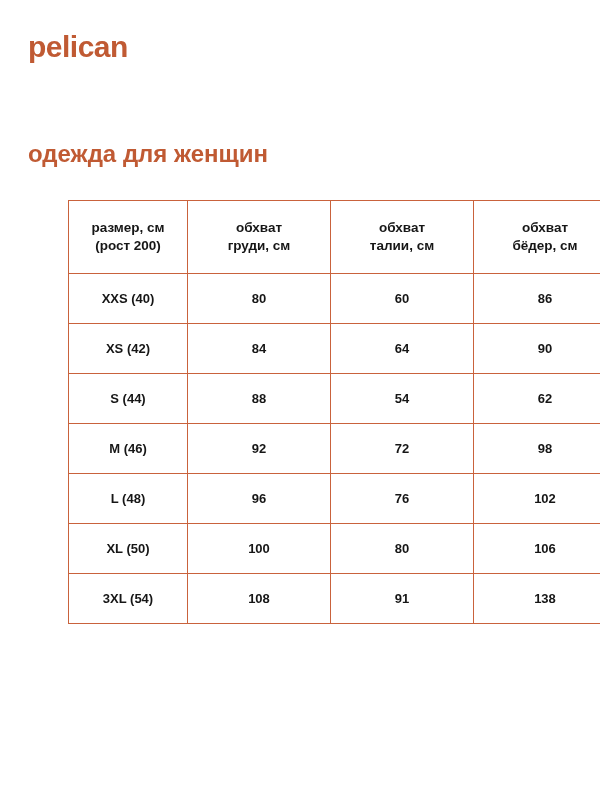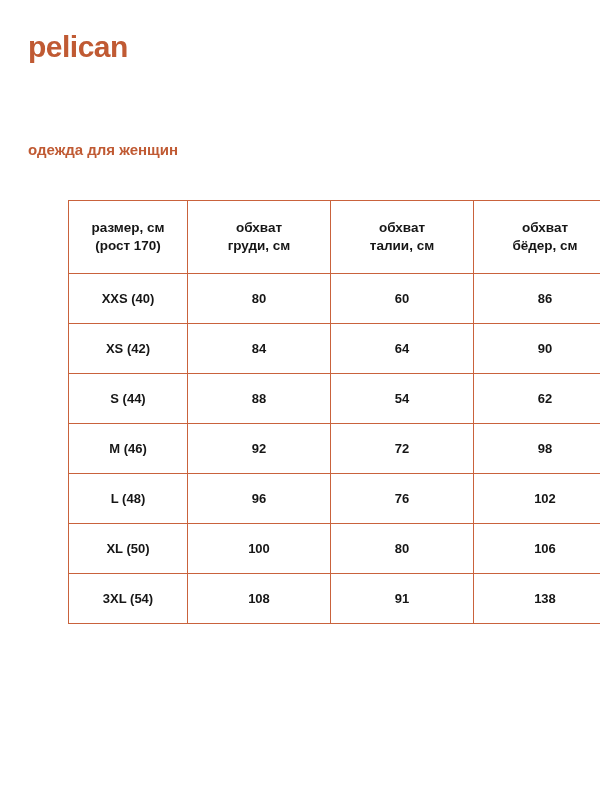--- a/index.html
+++ b/index.html
@@ -28,21 +28,21 @@
     font-size: 30px;
     font-weight: bold;
     color: #c05a33;
     letter-spacing: -0.5px;
     line-height: 1;
   }
   .subtitle {
     position: absolute;
     left: 28px;
     top: 142px;
-    font-size: 15px;
+    font-size: 24px;
     font-weight: bold;
     color: #c05a33;
     line-height: 1;
   }
   .table-wrap {
     position: absolute;
     left: 28px;
     top: 200px;
     width: 544px;
     margin-left: 40px;
@@ -82,21 +82,21 @@
   <div class="brand">pelican</div>
 
   <div class="subtitle">одежда для женщин</div>
 
   <div class="table-wrap">
     <table class="size-table">
       <thead>
         <tr>
           <th class="col-a">
             <span class="hdr-line">размер, см</span>
-            <span class="hdr-line">(рост 170)</span>
+            <span class="hdr-line">(рост 200)</span>
           </th>
           <th class="col-b">
             <span class="hdr-line">обхват</span>
             <span class="hdr-line">груди, см</span>
           </th>
           <th class="col-c">
             <span class="hdr-line">обхват</span>
             <span class="hdr-line">талии, см</span>
           </th>
           <th class="col-d">

